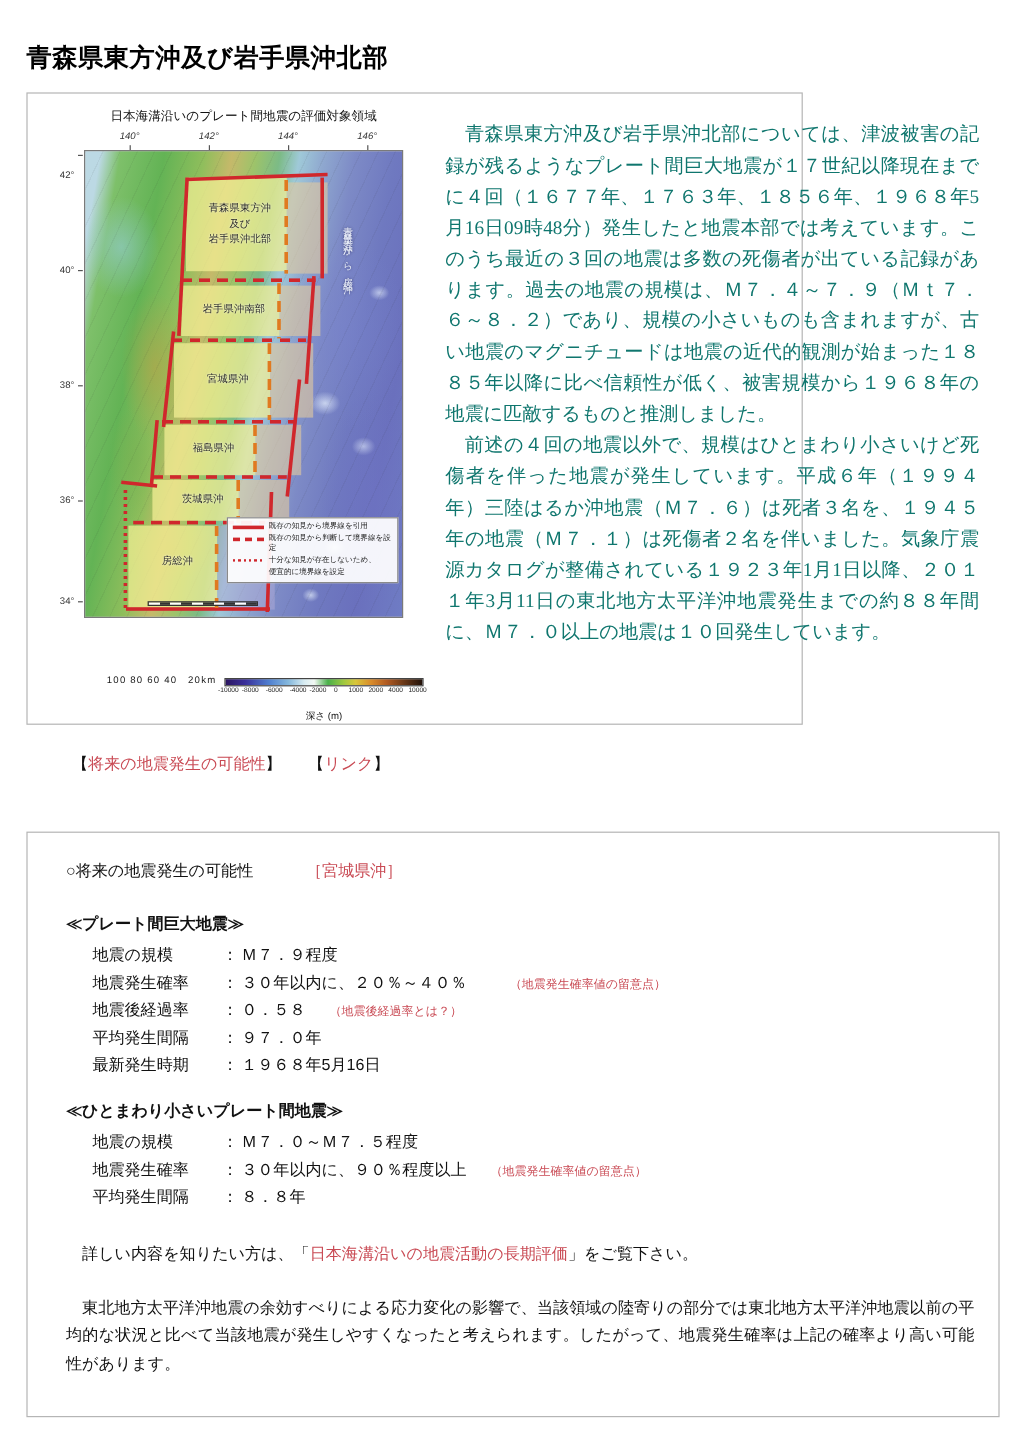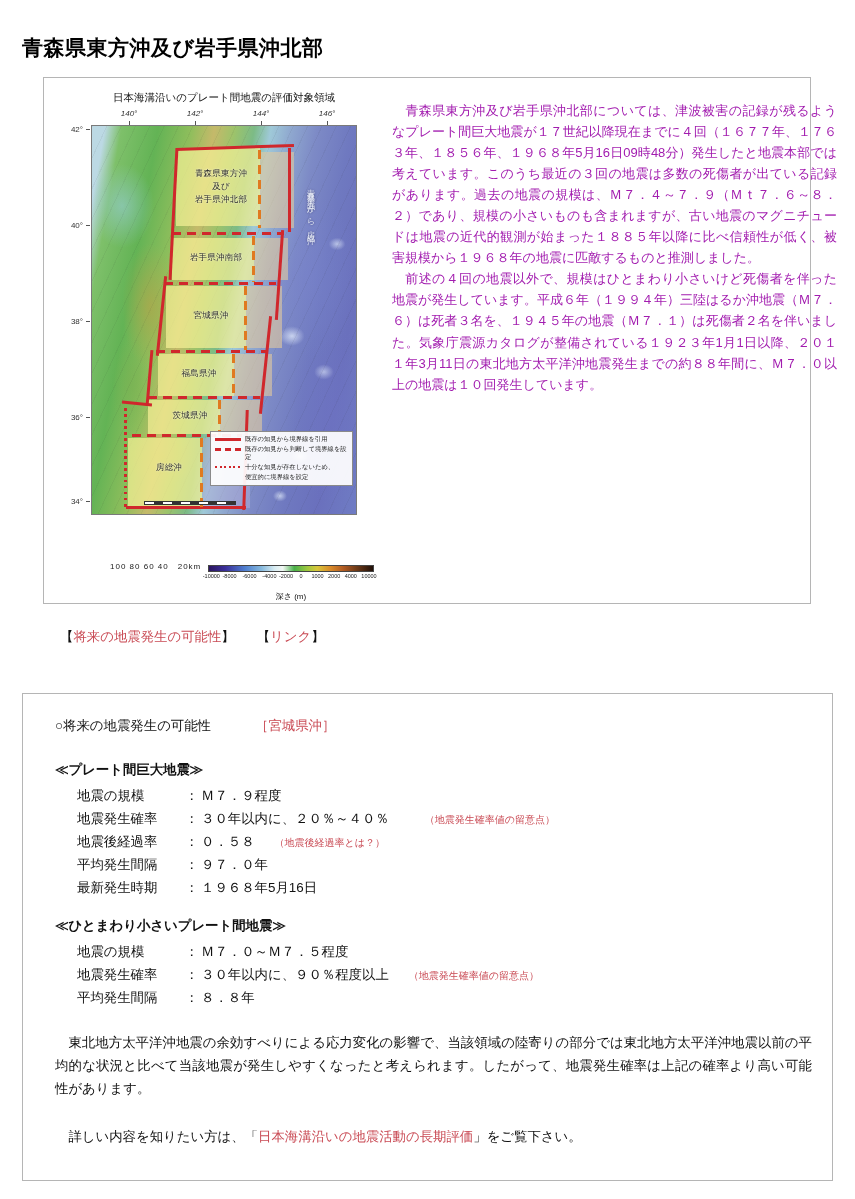--- a/index.html
+++ b/index.html
@@ -26,21 +26,21 @@
     color: #000000;
     white-space: nowrap;
   }
 
   
   .panel {
     position: absolute;
     background: #ffffff;
     border: 1px solid #b5b5b5;
   }
-  #panel-top   { left: 22px; top: 77px;  width: 768px; height: 527px; margin-left: 21px; }
+  #panel-top   { left: 22px; top: 77px;  width: 647px; height: 527px; }
   #panel-bottom{ left: 22px; top: 693px; width: 811px; height: 488px; }
 
   
   .figure-col {
     position: absolute;
     left: 14px; top: 12px;
     width: 318px;
   }
   .fig-caption {
     text-align: center;
@@ -256,26 +256,27 @@
   }
 
   
   .text-col {
     position: absolute;
     left: 348px; top: 22px;
     width: 445px;
   }
   .text-col p {
     margin: 0 0 0 0;
-    font-size: 13px;
+    font-size: 16px;
     line-height: 1.62;
-    color: #a21caf;
+    color: #0f766e;
     text-align: justify;
     text-justify: inter-character;
     letter-spacing: 0px;
+    font-family: Liberation Serif, serif;
   }
 
   
   .link-row {
     position: absolute;
     left: 60px; top: 628px;
     font-size: 13.4px;
     color: #111;
     white-space: nowrap;
   }
@@ -363,21 +364,21 @@
         <span class="tkm" style="left:38px"></span>
         <span class="tk" style="left:104px">142°</span>
         <span class="tkm" style="left:104px"></span>
         <span class="tk" style="left:170px">144°</span>
         <span class="tkm" style="left:170px"></span>
         <span class="tk" style="left:236px">146°</span>
         <span class="tkm" style="left:236px"></span>
       </div>
 
       <div class="map-yaxis">
-        <span class="tk" style="top:4px">42°</span>
+        <span class="tk" style="top:21px">42°</span>
         <span class="tkm" style="top:4px"></span>
         <span class="tk" style="top:100px">40°</span>
         <span class="tkm" style="top:100px"></span>
         <span class="tk" style="top:196px">38°</span>
         <span class="tkm" style="top:196px"></span>
         <span class="tk" style="top:292px">36°</span>
         <span class="tkm" style="top:292px"></span>
         <span class="tk" style="top:376px">34°</span>
         <span class="tkm" style="top:376px"></span>
       </div>
@@ -552,17 +553,17 @@
         <a class="note" href="#">（地震発生確率値の留意点）</a>
       </div>
 
       <div class="spec-row">
         <span class="spec-key">平均発生間隔</span>
         <span class="spec-colon">：</span>
         <span class="spec-val">８．８年</span>
       </div>
     </div>
 
+    <p class="para p-last"><span>　詳しい内容を知りたい方は、「</span><a href="#">日本海溝沿いの地震活動の長期評価</a><span>」をご覧下さい。</span></p>
+
     <p class="para p-top">　東北地方太平洋沖地震の余効すべりによる応力変化の影響で、当該領域の陸寄りの部分では東北地方太平洋沖地震以前の平均的な状況と比べて当該地震が発生しやすくなったと考えられます。したがって、地震発生確率は上記の確率より高い可能性があります。</p>
-
-    <p class="para p-last"><span>　詳しい内容を知りたい方は、「</span><a href="#">日本海溝沿いの地震活動の長期評価</a><span>」をご覧下さい。</span></p>
   </div>
 </section>
 
 </body></html>

